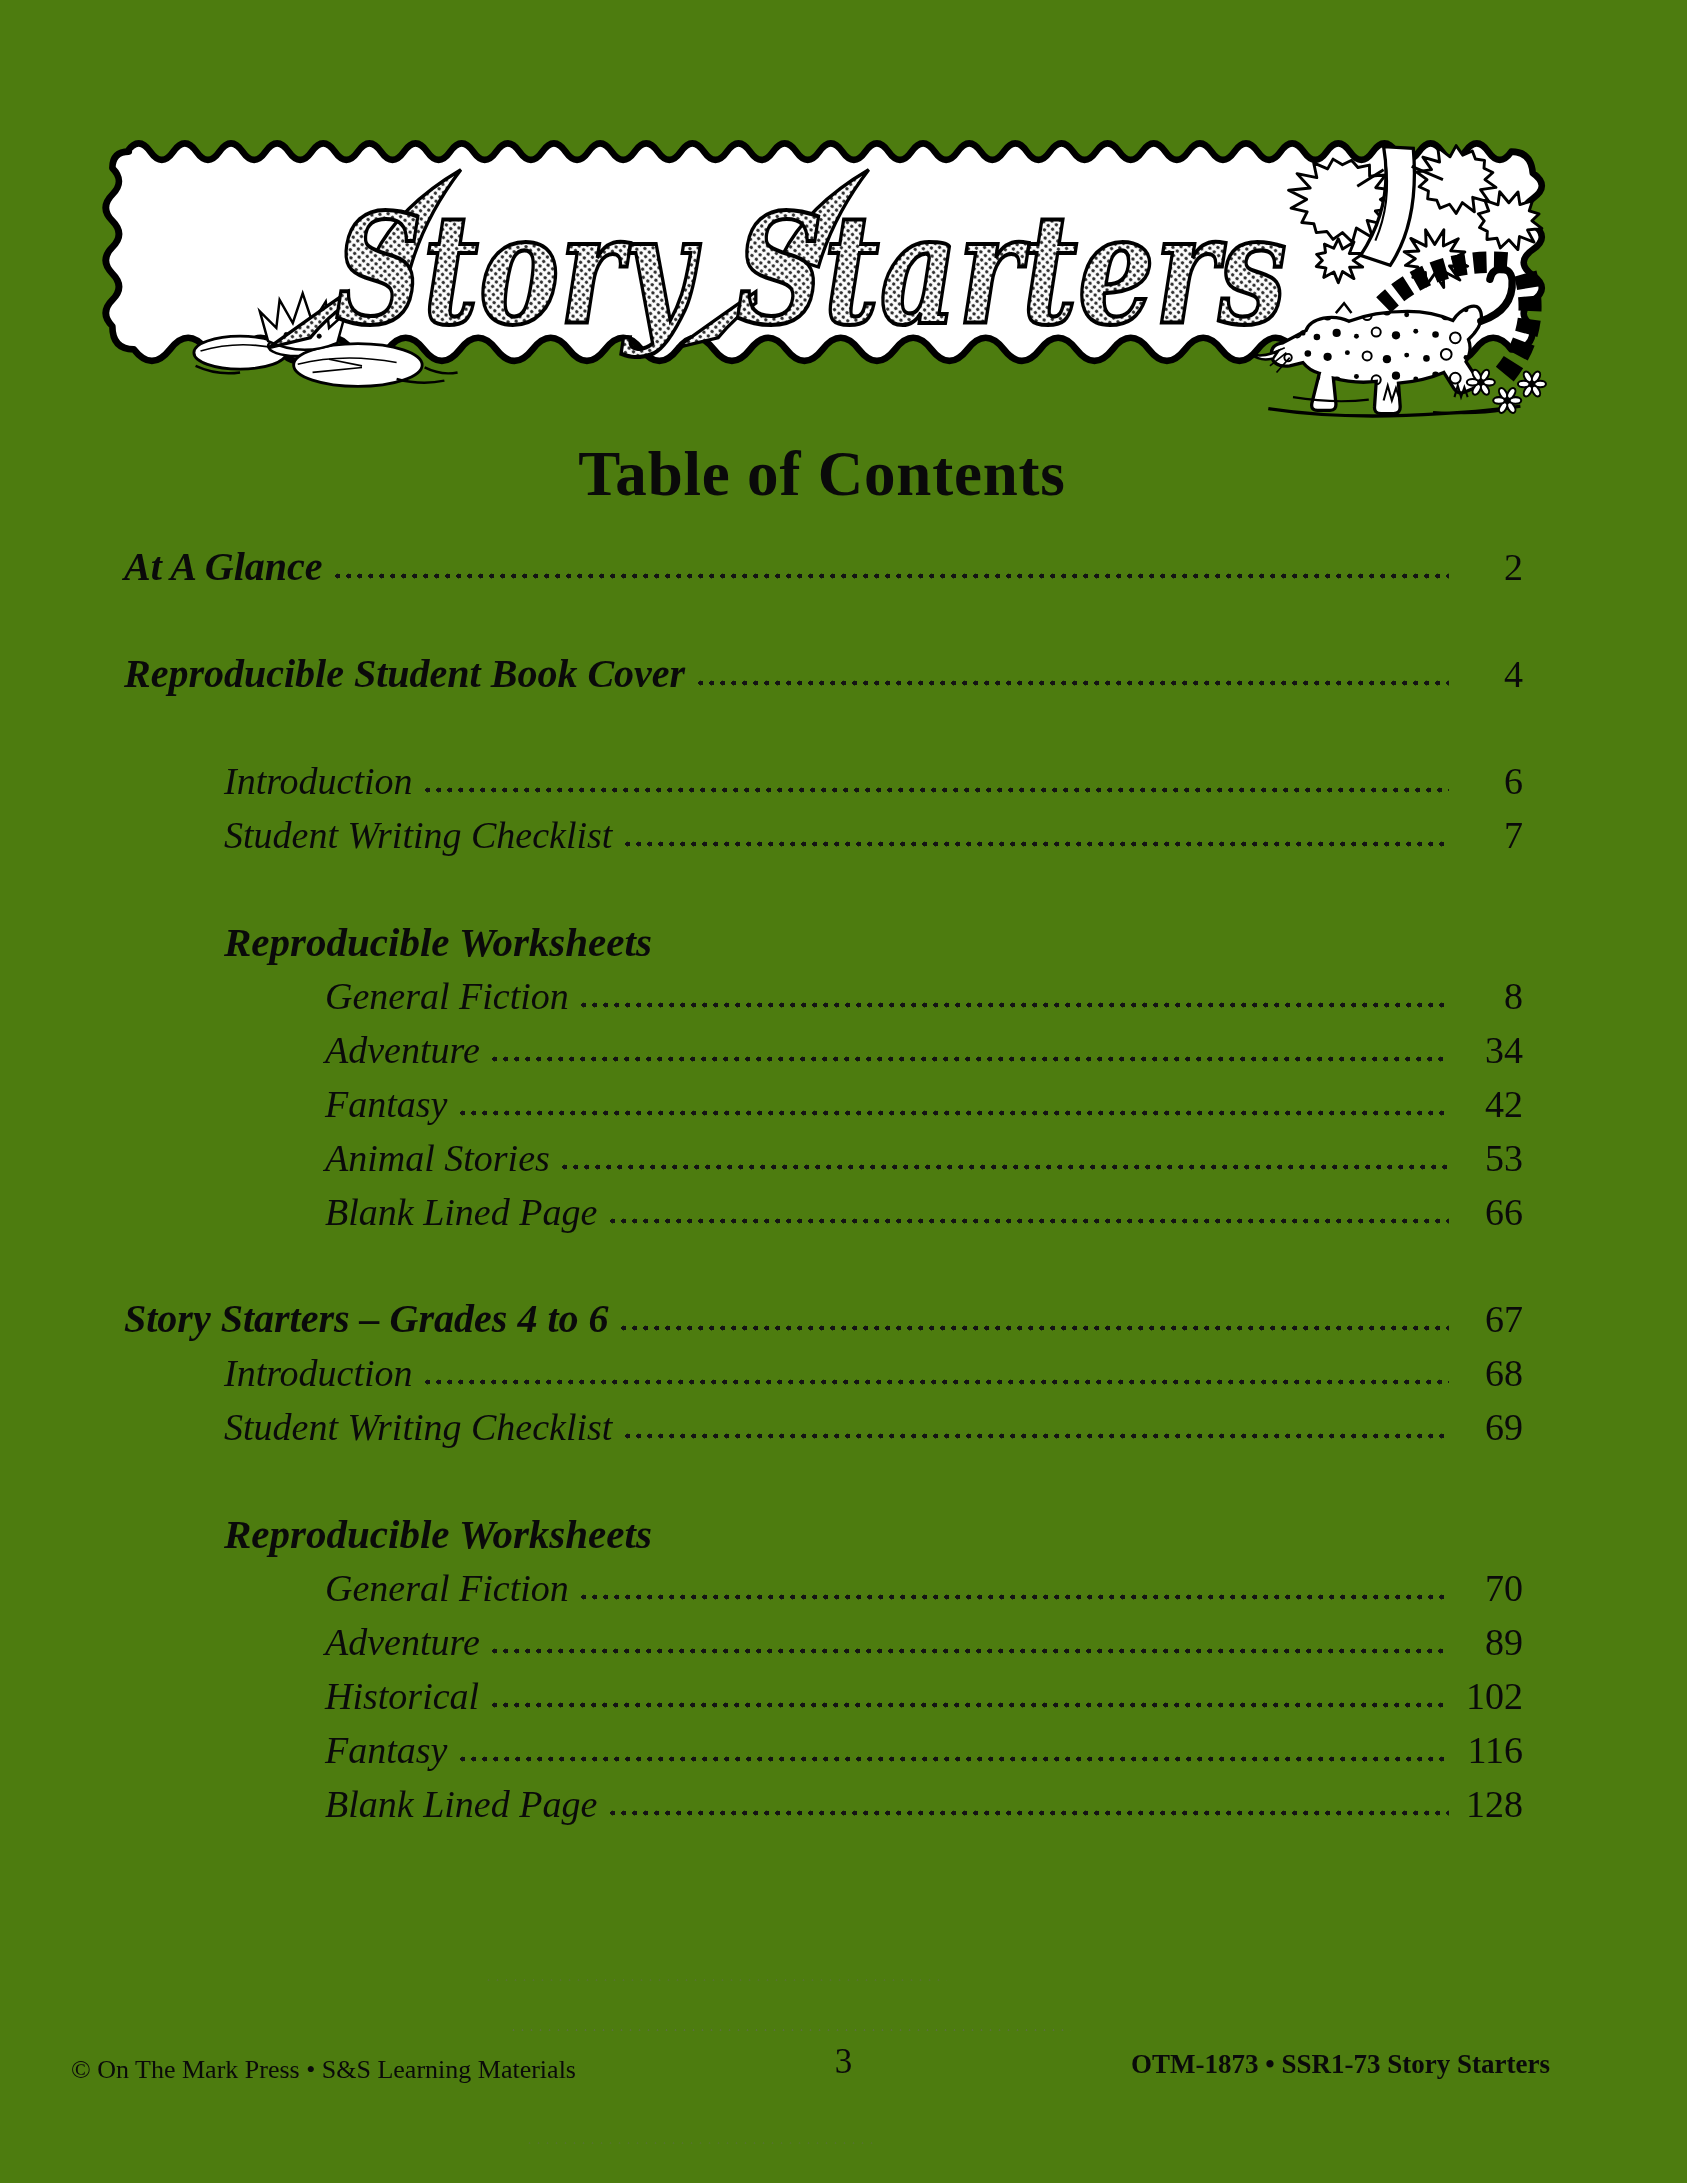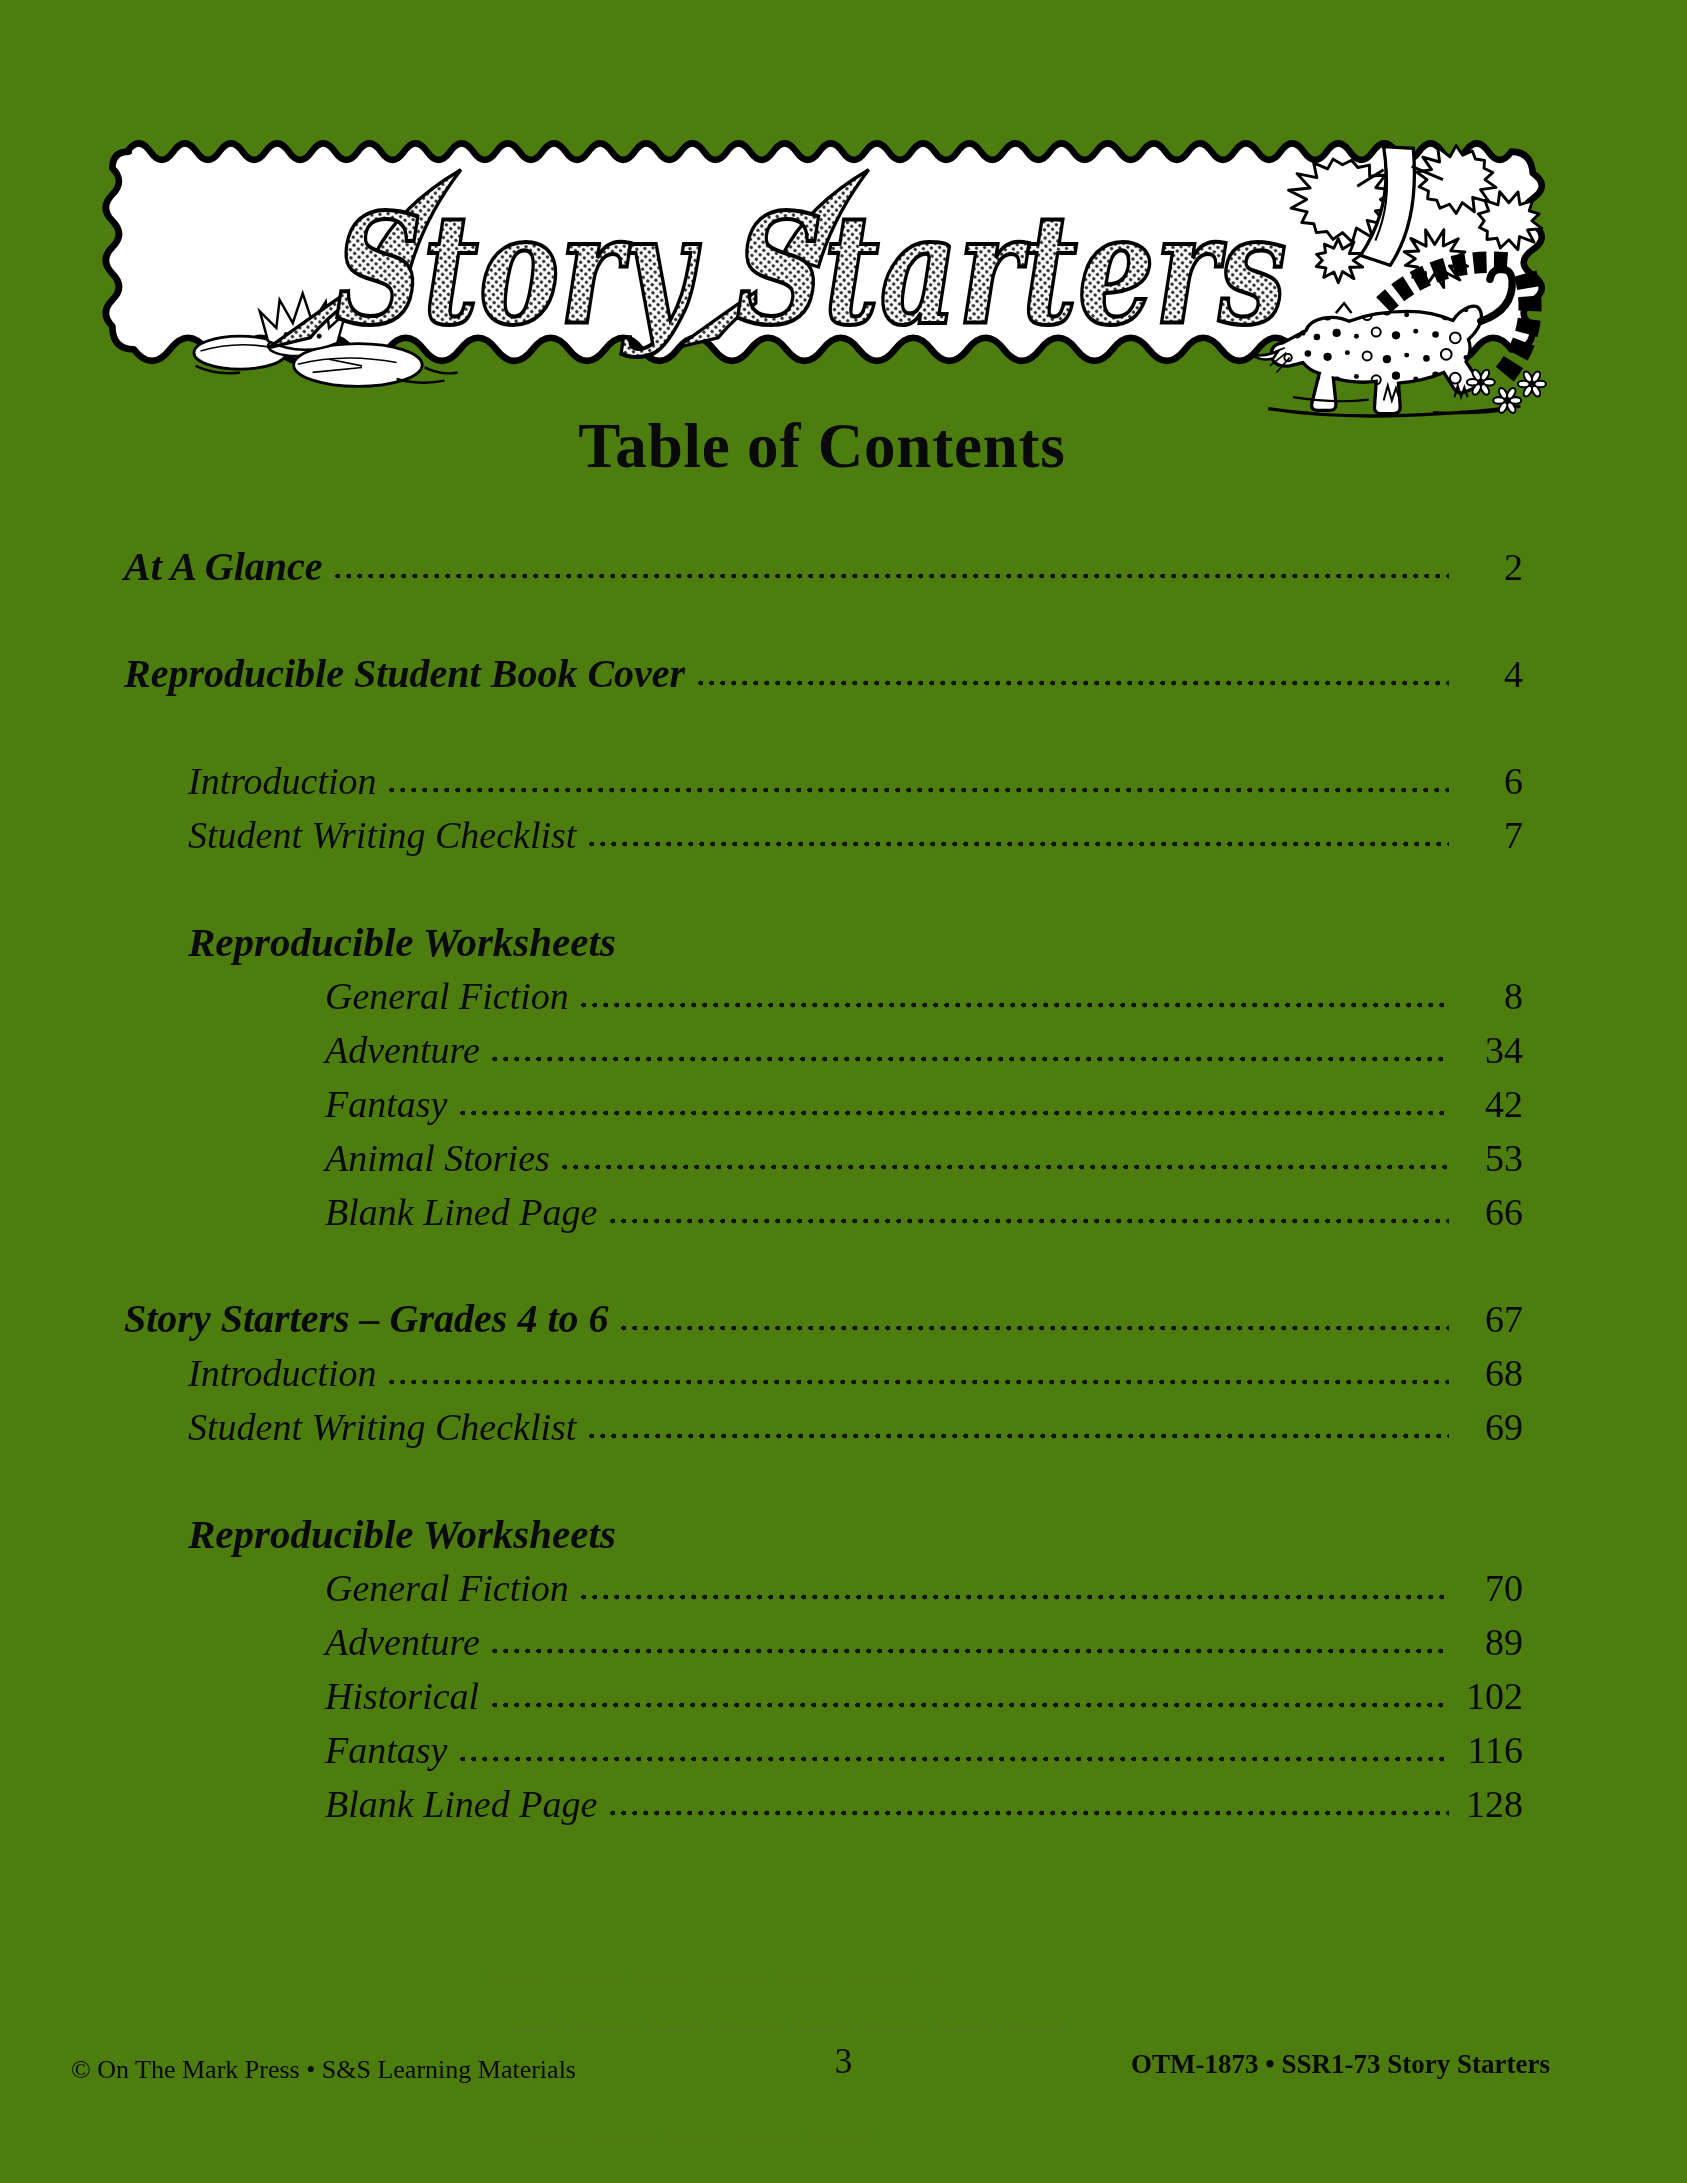--- a/index.html
+++ b/index.html
@@ -6,29 +6,29 @@
   .page{
     position:relative;
     width:1687px;height:2183px;
     background:#4d7c0f;
     overflow:hidden;
     font-family:"Liberation Serif", serif;
     color:#0a0a0a;
   }
   .banner-svg{position:absolute;left:86px;top:130px;width:1483px;height:297px;overflow:visible;}
   .page-title{
-    position:absolute;left:124px;top:412px;width:1396px;margin:0;
+    position:absolute;left:124px;top:440px;width:1396px;margin:0;
     text-align:center;font-size:63px;line-height:69px;font-weight:bold;
     letter-spacing:0.8px;
   }
   .toc{position:absolute;left:124px;top:540px;width:1399px;}
   .toc-section{margin-top:53px;}
   .toc-section:first-child{margin-top:0;}
   .toc-row{display:flex;align-items:baseline;line-height:54px;font-size:38px;white-space:nowrap;}
-  .toc-row.lvl1{margin-left:64px;justify-content:space-between;}
+  .toc-row.lvl1{margin-left:100px;justify-content:space-between;}
   .toc-row.lvl2{margin-left:201px;}
   .toc-row.b .lab{font-weight:bold;}
   .toc-row.b{font-size:40px;}
   .toc-row.hd{font-size:41px;}
   .lab{flex:0 0 auto;font-style:italic;}
   .dots{
     flex:1 1 auto;align-self:baseline;height:8.2px;margin:0 5px 0 11.5px;
     background:radial-gradient(circle 2.6px at 3.7px 4.1px,#141414 97%,transparent) repeat-x;
     background-size:11px 8.2px;
   }

